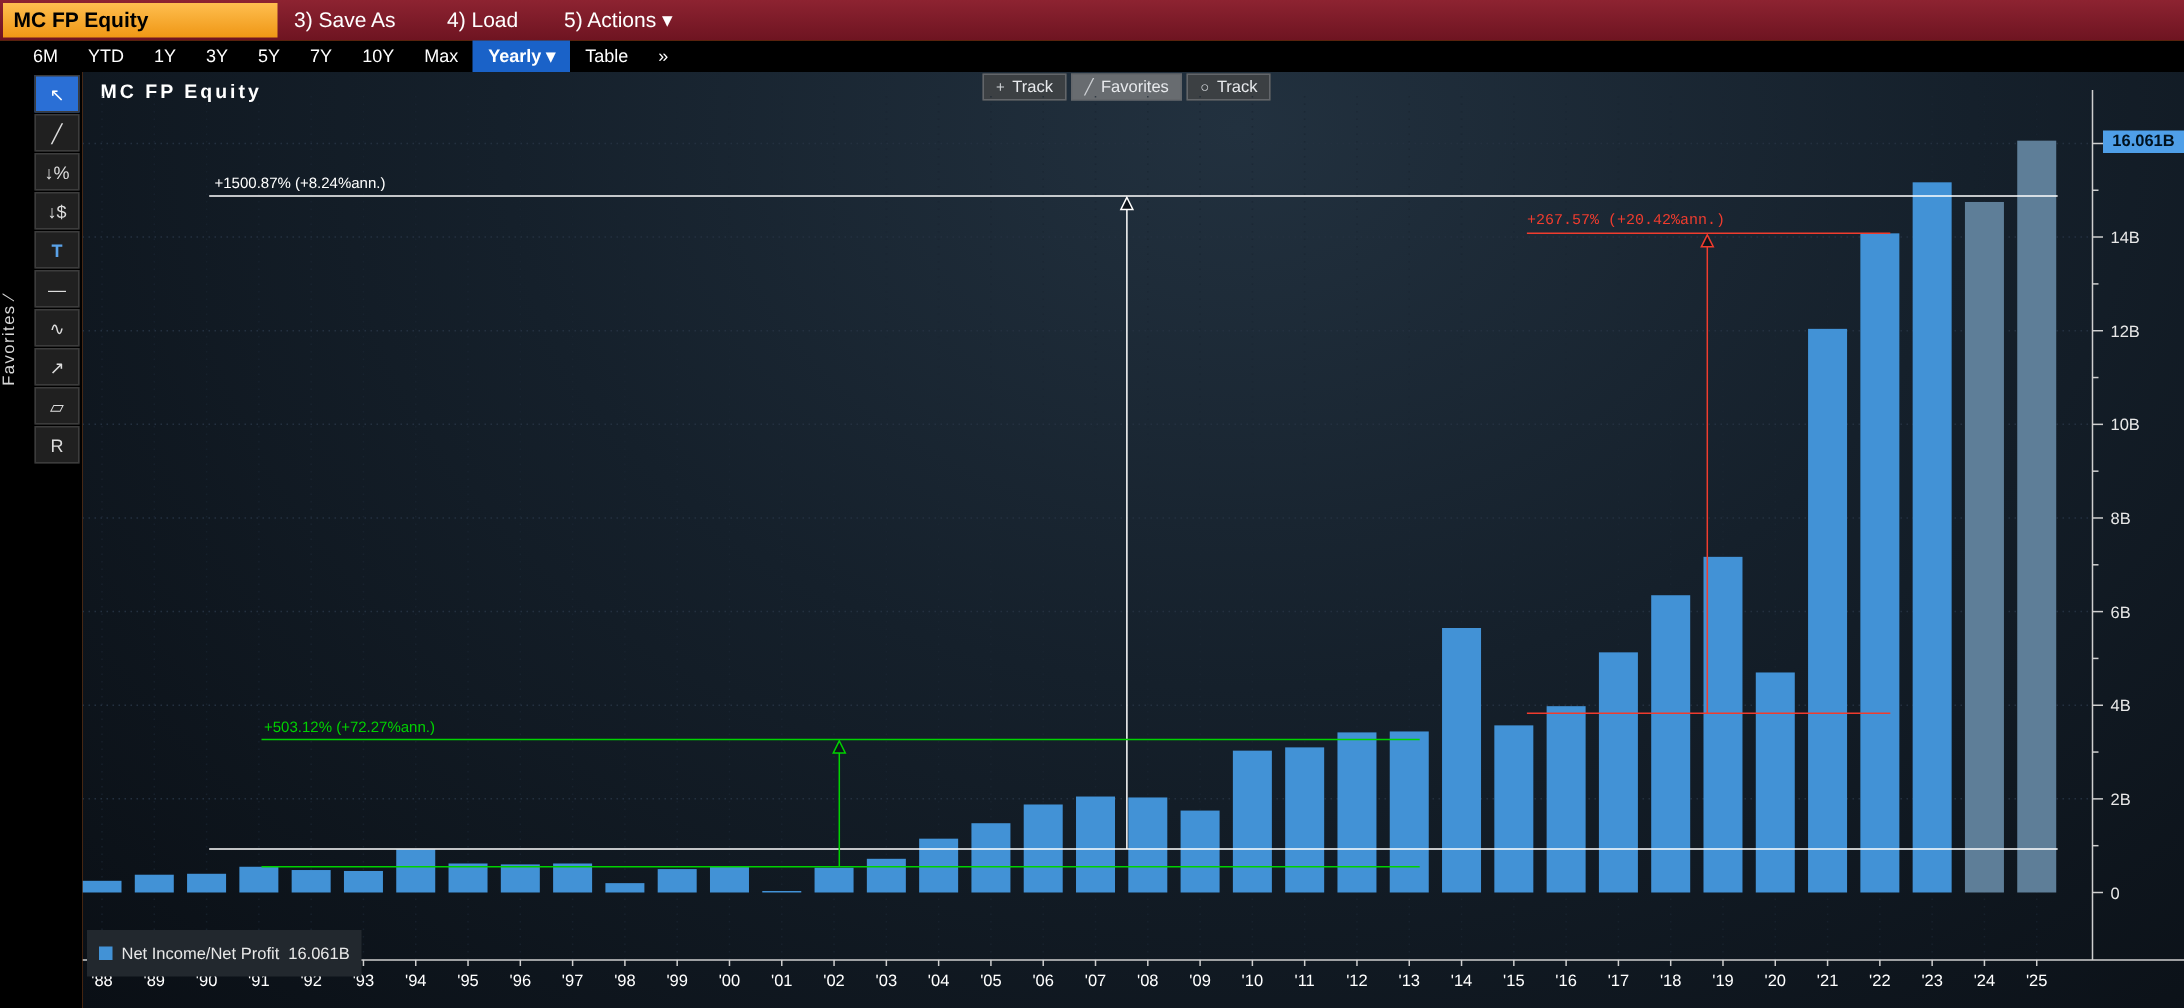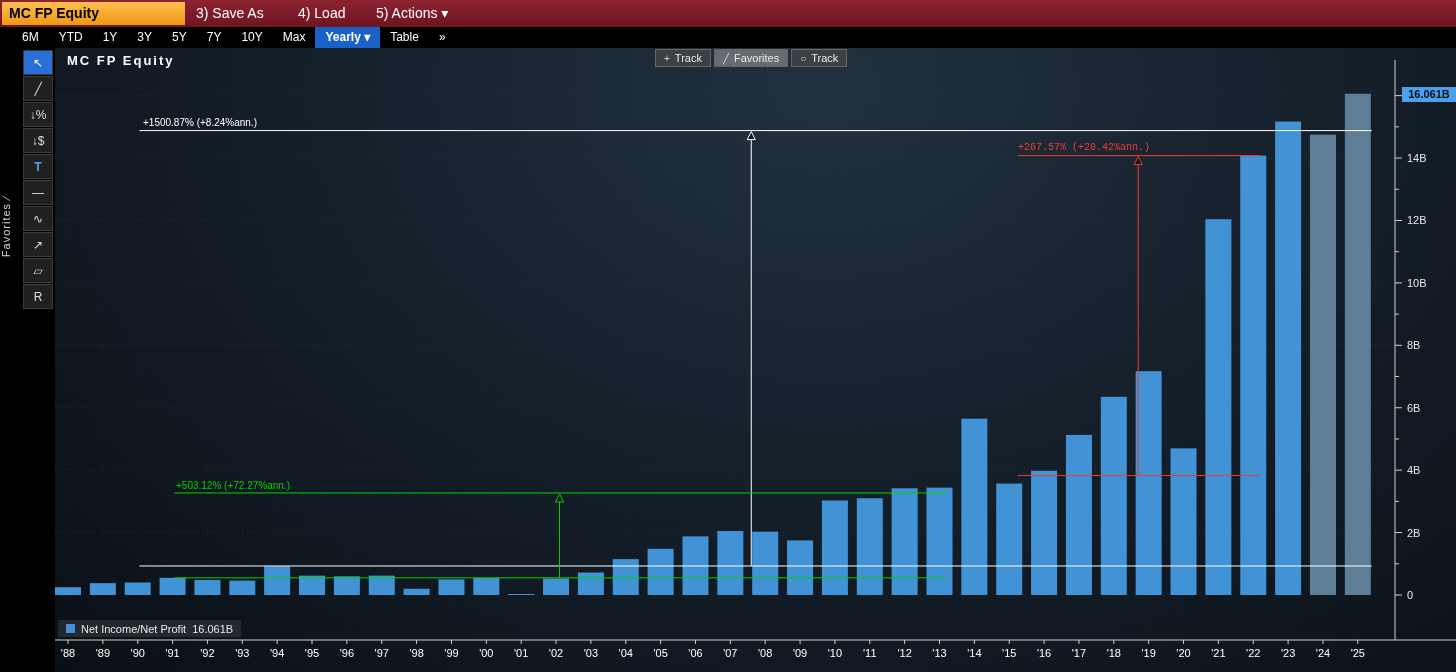--- a/index.html
+++ b/index.html
@@ -43,21 +43,21 @@
         color:#e8eaed;font-size:11px;height:16px;padding:0 8px;cursor:pointer;}
   .cbtn.active{background:#686c70;}
   .cbtn .ic{font-size:10px;color:#cfd2d6;}
   #chart-svg{position:absolute;left:0;top:0;}
   .ann-label{position:absolute;font-size:10px;white-space:nowrap;cursor:move;}
   #ann-0{left:88px;top:69px;color:#ffffff;}
   #ann-1{left:121px;top:432px;color:#00d200;}
   #ann-2{left:963px;top:94px;color:#f03c2e;font-family:Liberation Mono, monospace;}
   .badge{position:absolute;left:1347px;top:39px;width:54px;height:15px;background:#4f9fe8;
          color:#00121f;font-size:11px;font-weight:bold;line-height:15px;text-align:center;}
-  .legend{position:absolute;left:3px;top:572px;height:17px;display:flex;align-items:center;
+  .legend{position:absolute;left:3px;top:572px;height:31px;display:flex;align-items:center;
           gap:6px;background:#22282e;padding:0 8px;cursor:pointer;}
   .legend .sw{width:9px;height:9px;background:#4292d6;}
   .legend span{color:#e8e8e8;font-size:11px;}
 </style>
 </head>
 <body>
 
 <div id="app">
 
   <div class="header">

